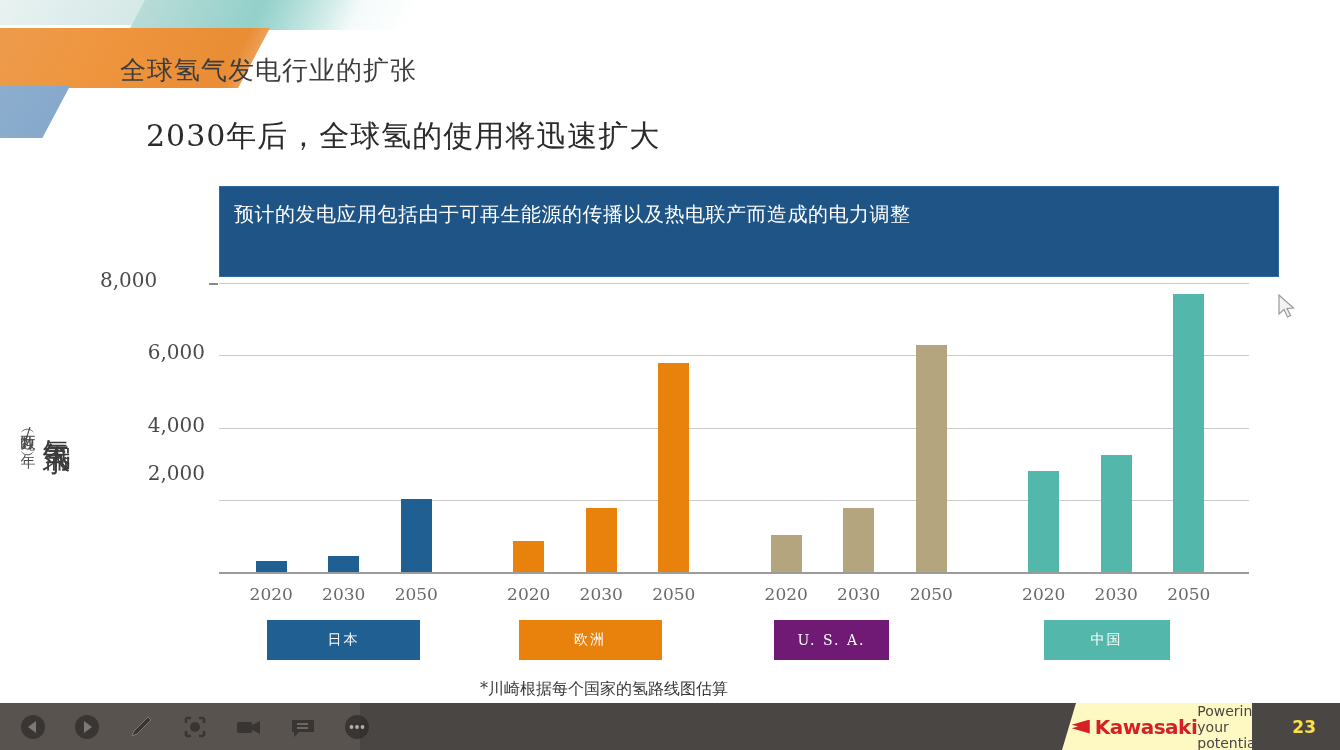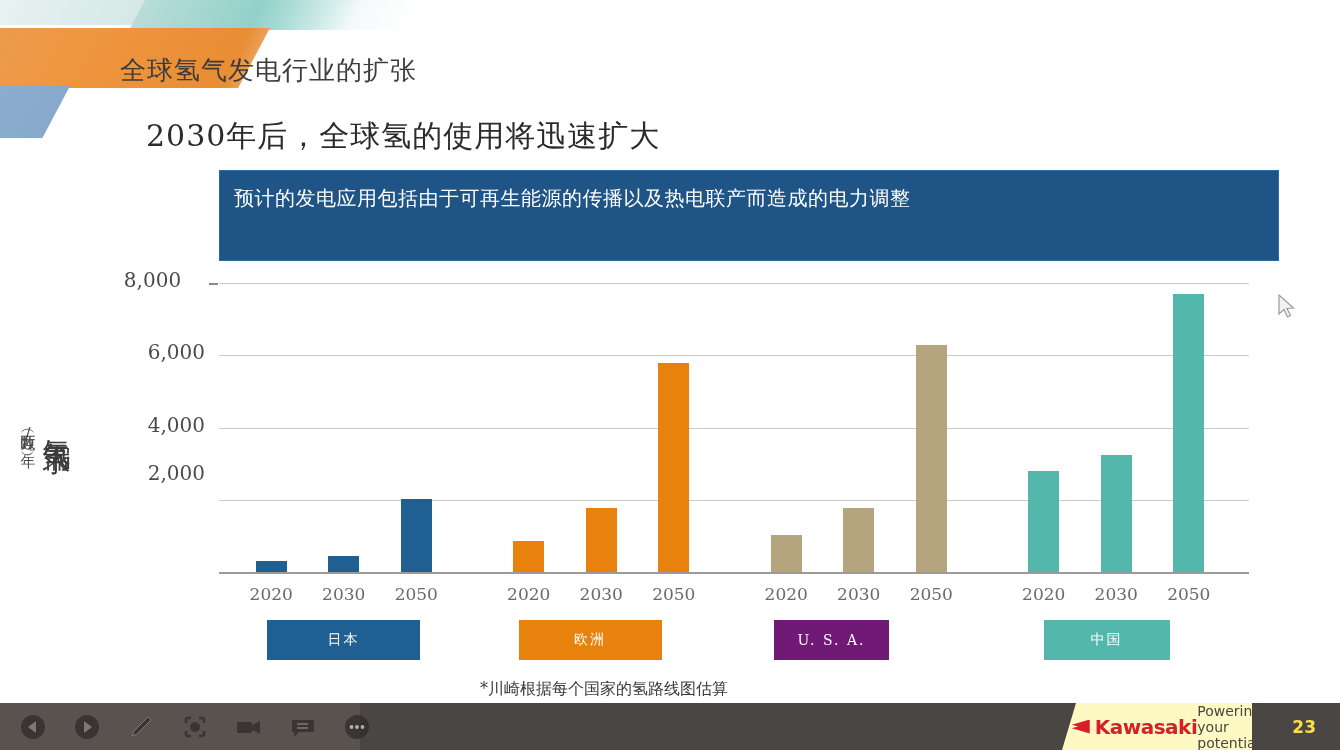--- a/index.html
+++ b/index.html
@@ -44,21 +44,21 @@
     font-family:"DejaVu Serif", serif;
   }
   .slide-subtitle {
     position:absolute; left:146px; top:116px;
     font-size:30px; color:#2b2b2b; letter-spacing:1px;
     font-family:"DejaVu Serif", serif;
   }
 
   
   .banner {
-    position:absolute; left:219px; top:170px; width:1060px; height:91px;
+    position:absolute; left:219px; top:186px; width:1060px; height:91px;
     background:#1f5586; border:1px solid #2f6ba3;
     display:flex; align-items:flex-start;
   }
   .banner-text {
     color:#ffffff; font-size:20px; padding:14px 0 0 14px; letter-spacing:.5px;
     font-family:"DejaVu Serif", serif;
   }
 
   
   .chart {
@@ -188,21 +188,21 @@
       <div class="bar" style="left: 624.261px; width: 31px; height: 64.2437px; background: rgb(181, 165, 126);"></div>
       <div class="bar" style="left: 696.796px; width: 31px; height: 226.657px; background: rgb(181, 165, 126);"></div>
       <div class="bar" style="left: 809.225px; width: 31px; height: 101.057px; background: rgb(84, 183, 171);"></div>
       <div class="bar" style="left: 881.761px; width: 31px; height: 117.299px; background: rgb(84, 183, 171);"></div>
       <div class="bar" style="left: 954.296px; width: 31px; height: 277.908px; background: rgb(84, 183, 171);"></div>
     </div>
   <div id="ylabels">
       <div class="ytick-label" style="top: 461px; left: 100px; width: 105px; text-align: right;">2,000</div>
       <div class="ytick-label" style="top: 412.632px; left: 100px; width: 105px; text-align: right;">4,000</div>
       <div class="ytick-label" style="top: 340.448px; left: 100px; width: 105px; text-align: right;">6,000</div>
-      <div class="ytick-label" style="top: 268.264px; left: 100px; width: 105px; text-align: center;">8,000</div>
+      <div class="ytick-label" style="top: 268.264px; left: 100px; width: 105px; text-align: left;">8,000</div>
       <div class="ytick-mark" style="top: 283.264px; left: 209px;"></div>
     </div>
   <div id="xlabels">
       <div class="xtick" style="left: 231.225px; top: 584px; width: 80px;">2020</div>
       <div class="xtick" style="left: 303.761px; top: 584px; width: 80px;">2030</div>
       <div class="xtick" style="left: 376.296px; top: 584px; width: 80px;">2050</div>
       <div class="xtick" style="left: 488.725px; top: 584px; width: 80px;">2020</div>
       <div class="xtick" style="left: 561.261px; top: 584px; width: 80px;">2030</div>
       <div class="xtick" style="left: 633.796px; top: 584px; width: 80px;">2050</div>
       <div class="xtick" style="left: 746.225px; top: 584px; width: 80px;">2020</div>

